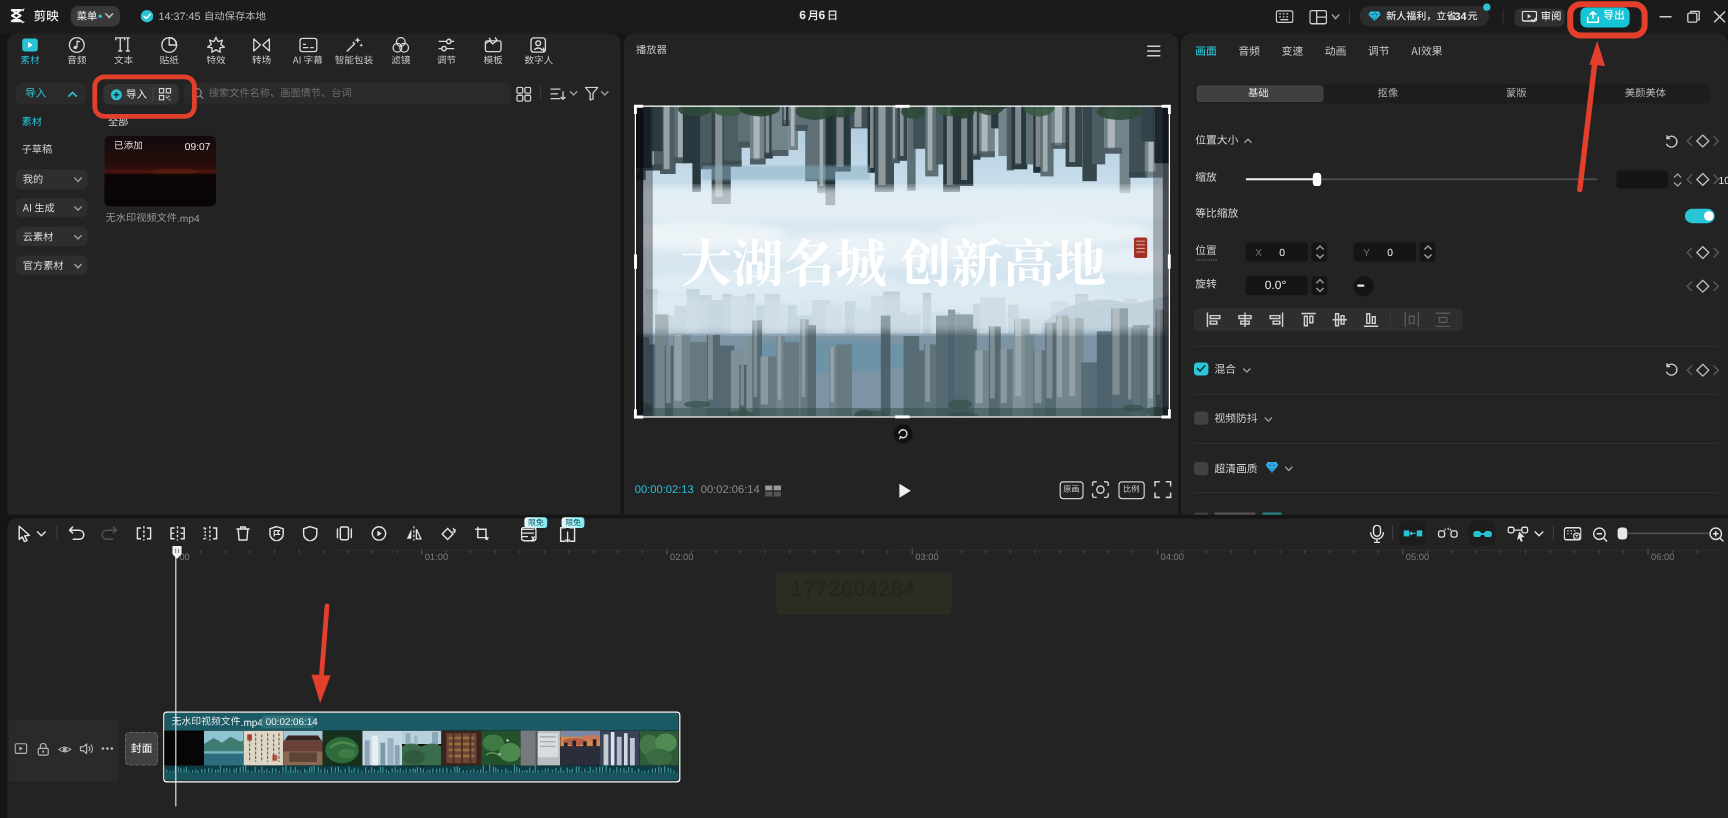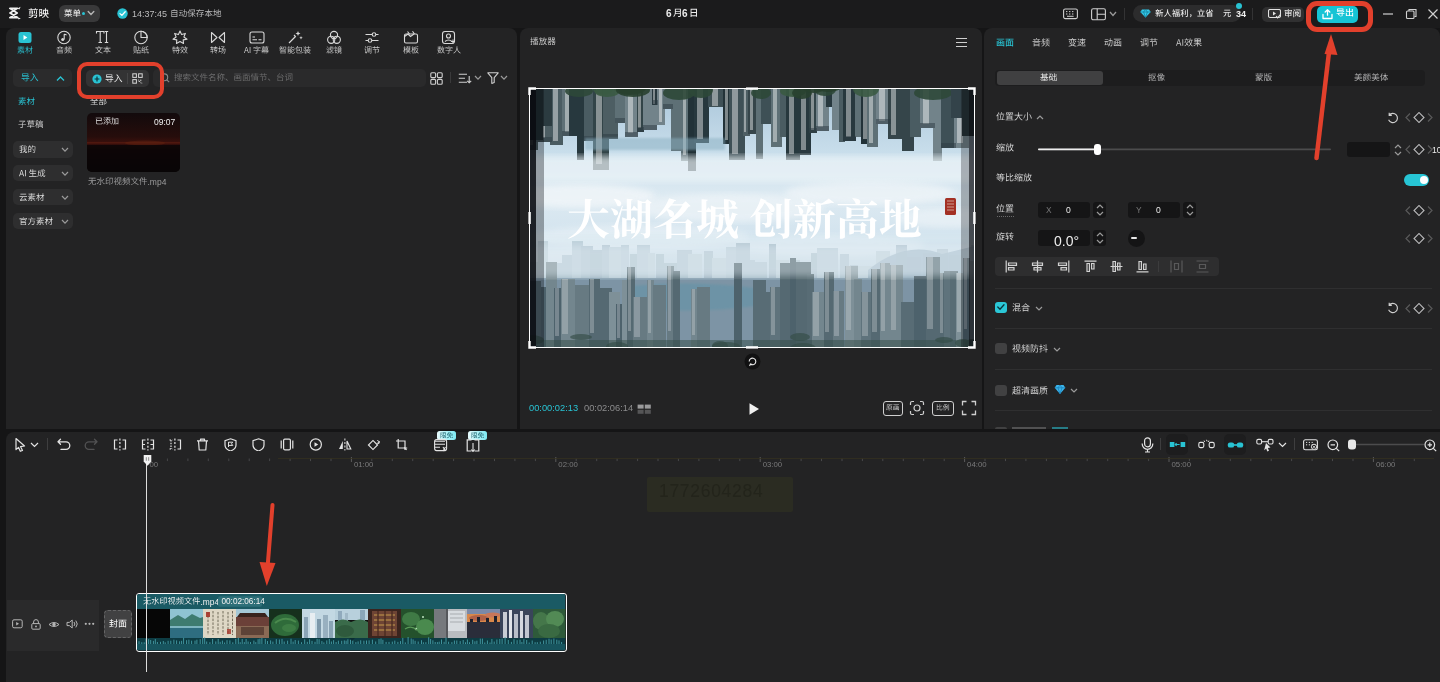--- a/index.html
+++ b/index.html
@@ -76,21 +76,21 @@
       <g transform="translate(0,860) " fill="#efefef">
         <use href="#gM65b0" x="0"></use>
         <use href="#gM4eba" x="1000"></use>
         <use href="#gM798f" x="2000"></use>
         <use href="#gM5229" x="3000"></use>
         <use href="#gMff0c" x="4000"></use>
         <use href="#gM7acb" x="5000"></use>
         <use href="#gM7701" x="6000"></use>
       </g>
     </svg>
-<div style="position:absolute;left:1212px;top:9.5px;font-family:'Liberation Sans', sans-serif;font-size:9px;color:#efefef;font-weight:bold;letter-spacing:0;line-height:1;white-space:nowrap;margin-left:24px;">34</div>
+<div style="position:absolute;left:1212px;top:9.5px;font-family:'Liberation Sans', sans-serif;font-size:9px;color:#efefef;font-weight:bold;letter-spacing:0;line-height:1;white-space:nowrap;">34</div>
 <svg style="position:absolute;left:1223px;top:9px" width="8.4" height="9.2" viewBox="0 0 1000 1100">
       <g transform="translate(0,860) " fill="#efefef">
         <use href="#gM5143" x="0"></use>
       </g>
     </svg>
 <div style="position:absolute;left:1236px;top:3px;width:6px;height:6px;border-radius:50%;background:#29c3d3"></div>
 <div style="position:absolute;left:1252px;top:8px;width:1px;height:12px;background:#333334"></div>
 <div style="position:absolute;left:1262px;top:6.5px;width:42px;height:15.5px;background:#303031;border-radius:5px"></div>
 <svg style="position:absolute;left:1268px;top:9px;" width="13" height="10" viewBox="0 0 13 10">
       <rect x="0.5" y="0.5" width="12" height="8" rx="1.5" fill="none" stroke="#e2e2e2" stroke-width="1.1"></rect>
@@ -918,21 +918,21 @@
       <rect x="10.5" y="2" width="7" height="7" transform="rotate(45 14 5.5)" fill="none" stroke="#b9b9ba" stroke-width="1.15"></rect>
       <path d="M23 1.5 L27 5.5 L23 9.5" stroke="#59595a" stroke-width="1.2" fill="none"></path>
     </svg>
 <svg style="position:absolute;left:996px;top:232px" width="18.0" height="9.9" viewBox="0 0 2000 1100">
       <g transform="translate(0,860) " fill="#dadada">
         <use href="#gR65cb" x="0"></use>
         <use href="#gR8f6c" x="1000"></use>
       </g>
     </svg>
 <div style="position:absolute;left:1038px;top:230px;width:52px;height:15.5px;background:#151516;border-radius:3px"></div>
-<div style="position:absolute;left:1054px;top:234px;font-family:'Liberation Sans', sans-serif;font-size:14px;color:#ededed;font-weight:normal;letter-spacing:0;line-height:1;white-space:nowrap;">0.0°</div>
+<div style="position:absolute;left:1054px;top:234px;font-family:'Liberation Sans', sans-serif;font-size:10px;color:#ededed;font-weight:normal;letter-spacing:0;line-height:1;white-space:nowrap;">0.0°</div>
 <div style="position:absolute;left:1093px;top:230px;width:13px;height:15.5px;background:#151516;border-radius:3px"></div>
 <svg style="position:absolute;left:1094.5px;top:231px;" width="10" height="14" viewBox="0 0 10 14">
       <path d="M2 5 L5 2 L8 5 M2 9 L5 12 L8 9" stroke="#9a9a9a" stroke-width="1.2" fill="none"></path>
     </svg>
 <div style="position:absolute;left:1128px;top:229.5px;width:17px;height:17px;background:#141415;border-radius:50%"></div>
 <div style="position:absolute;left:1131px;top:237.3px;width:6px;height:1.6px;background:#e8e8e8;border-radius:1px"></div>
 <svg style="position:absolute;left:1405px;top:233px;" width="28" height="11" viewBox="0 0 28 11">
       <path d="M1 1.5 L5 5.5 L1 9.5" stroke="#59595a" stroke-width="1.2" fill="none" transform="translate(6,0) scale(-1,1)"></path>
       <rect x="10.5" y="2" width="7" height="7" transform="rotate(45 14 5.5)" fill="none" stroke="#b9b9ba" stroke-width="1.15"></rect>
       <path d="M23 1.5 L27 5.5 L23 9.5" stroke="#59595a" stroke-width="1.2" fill="none"></path>

